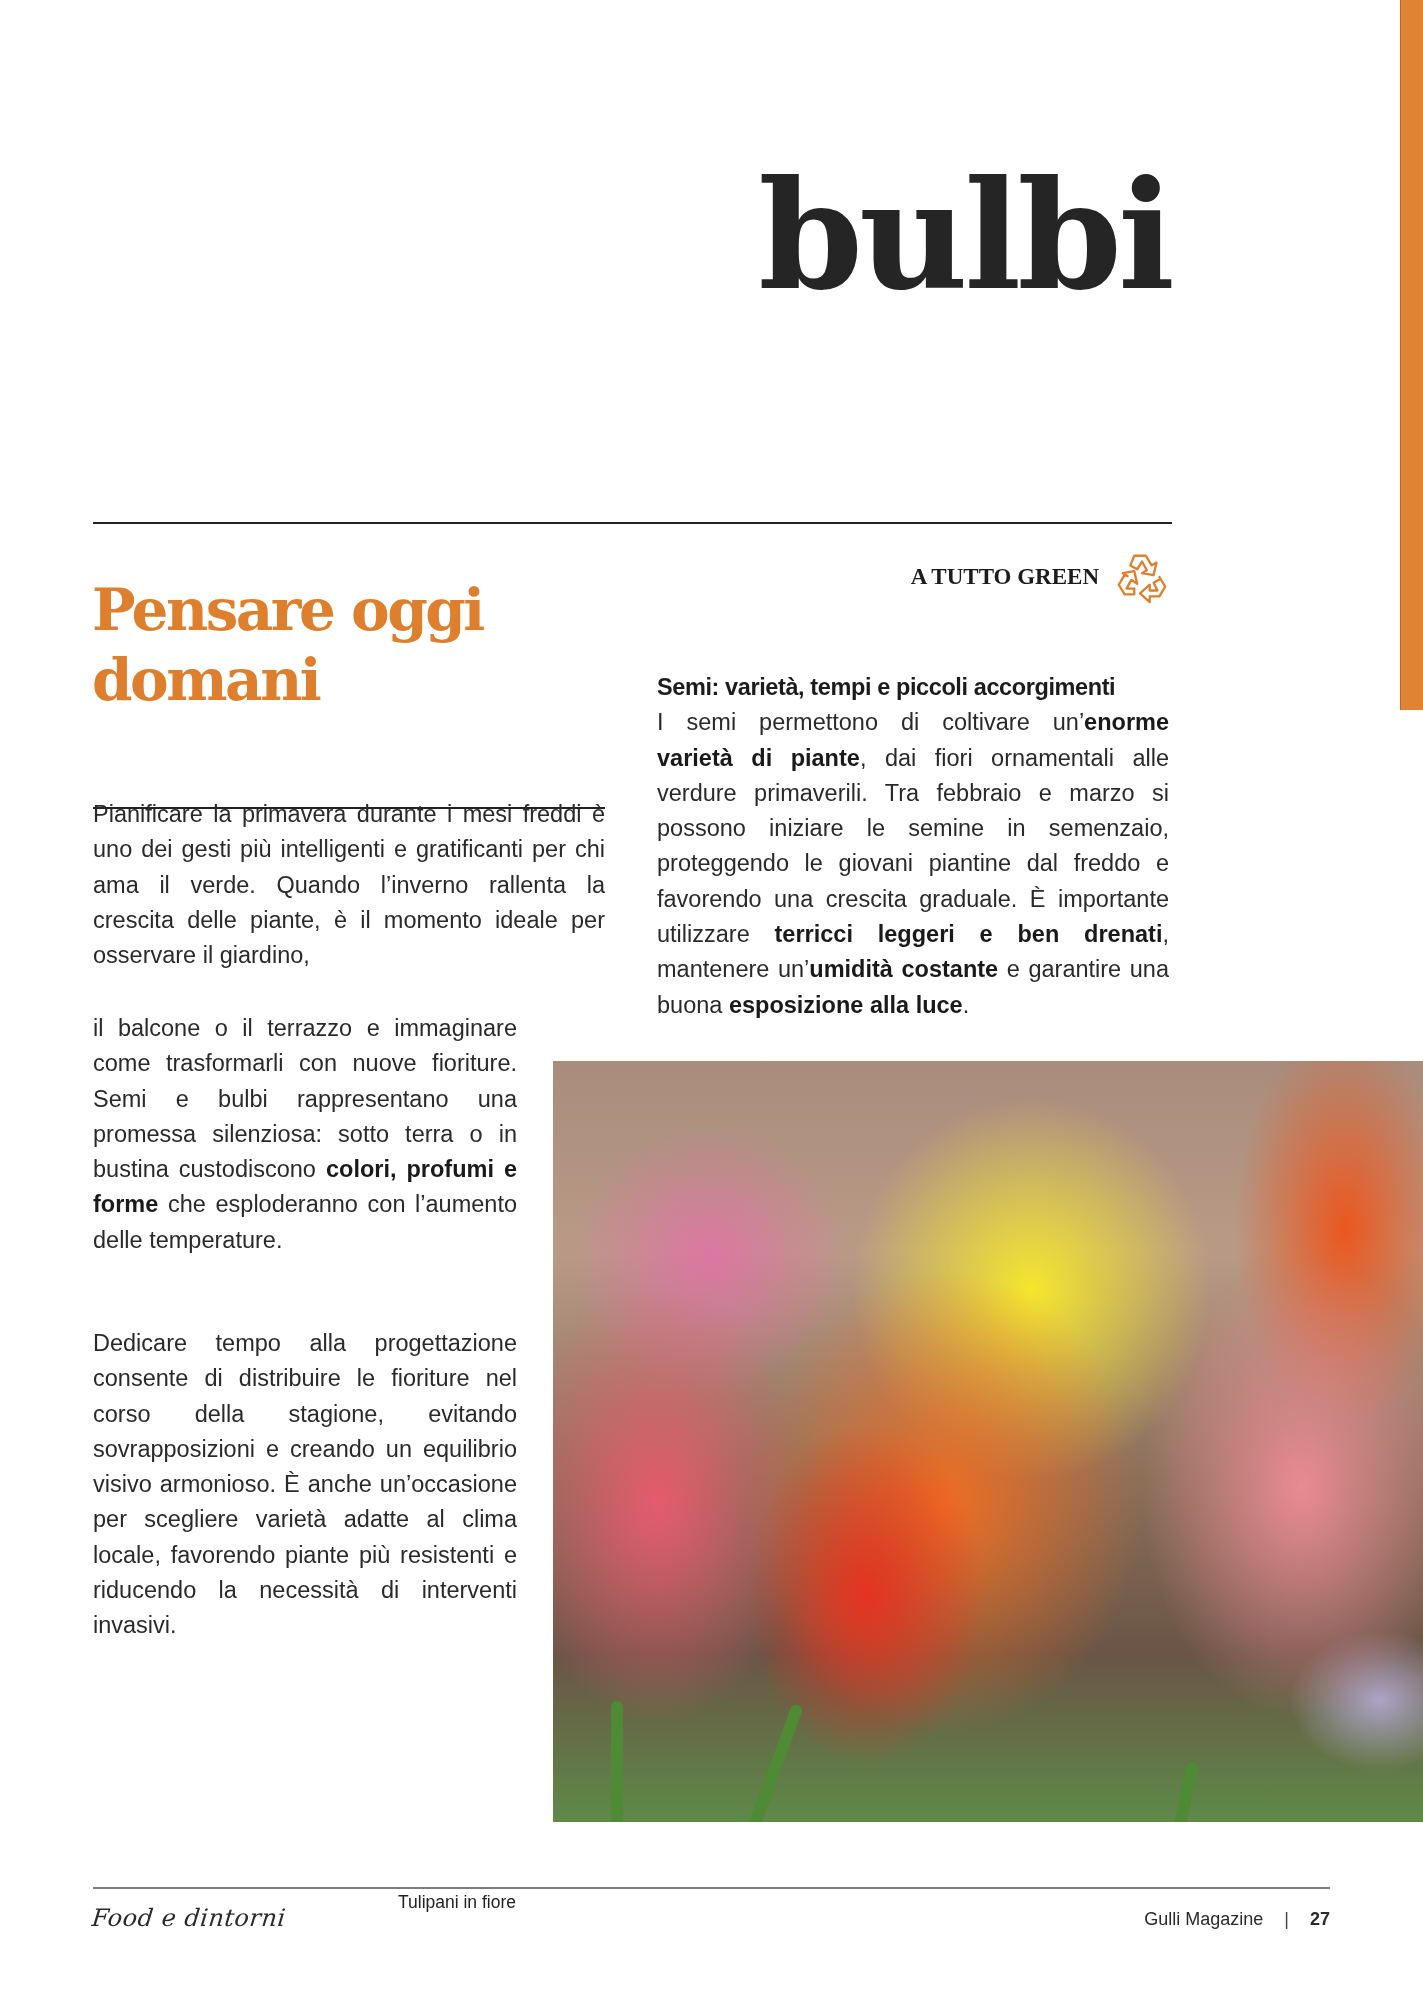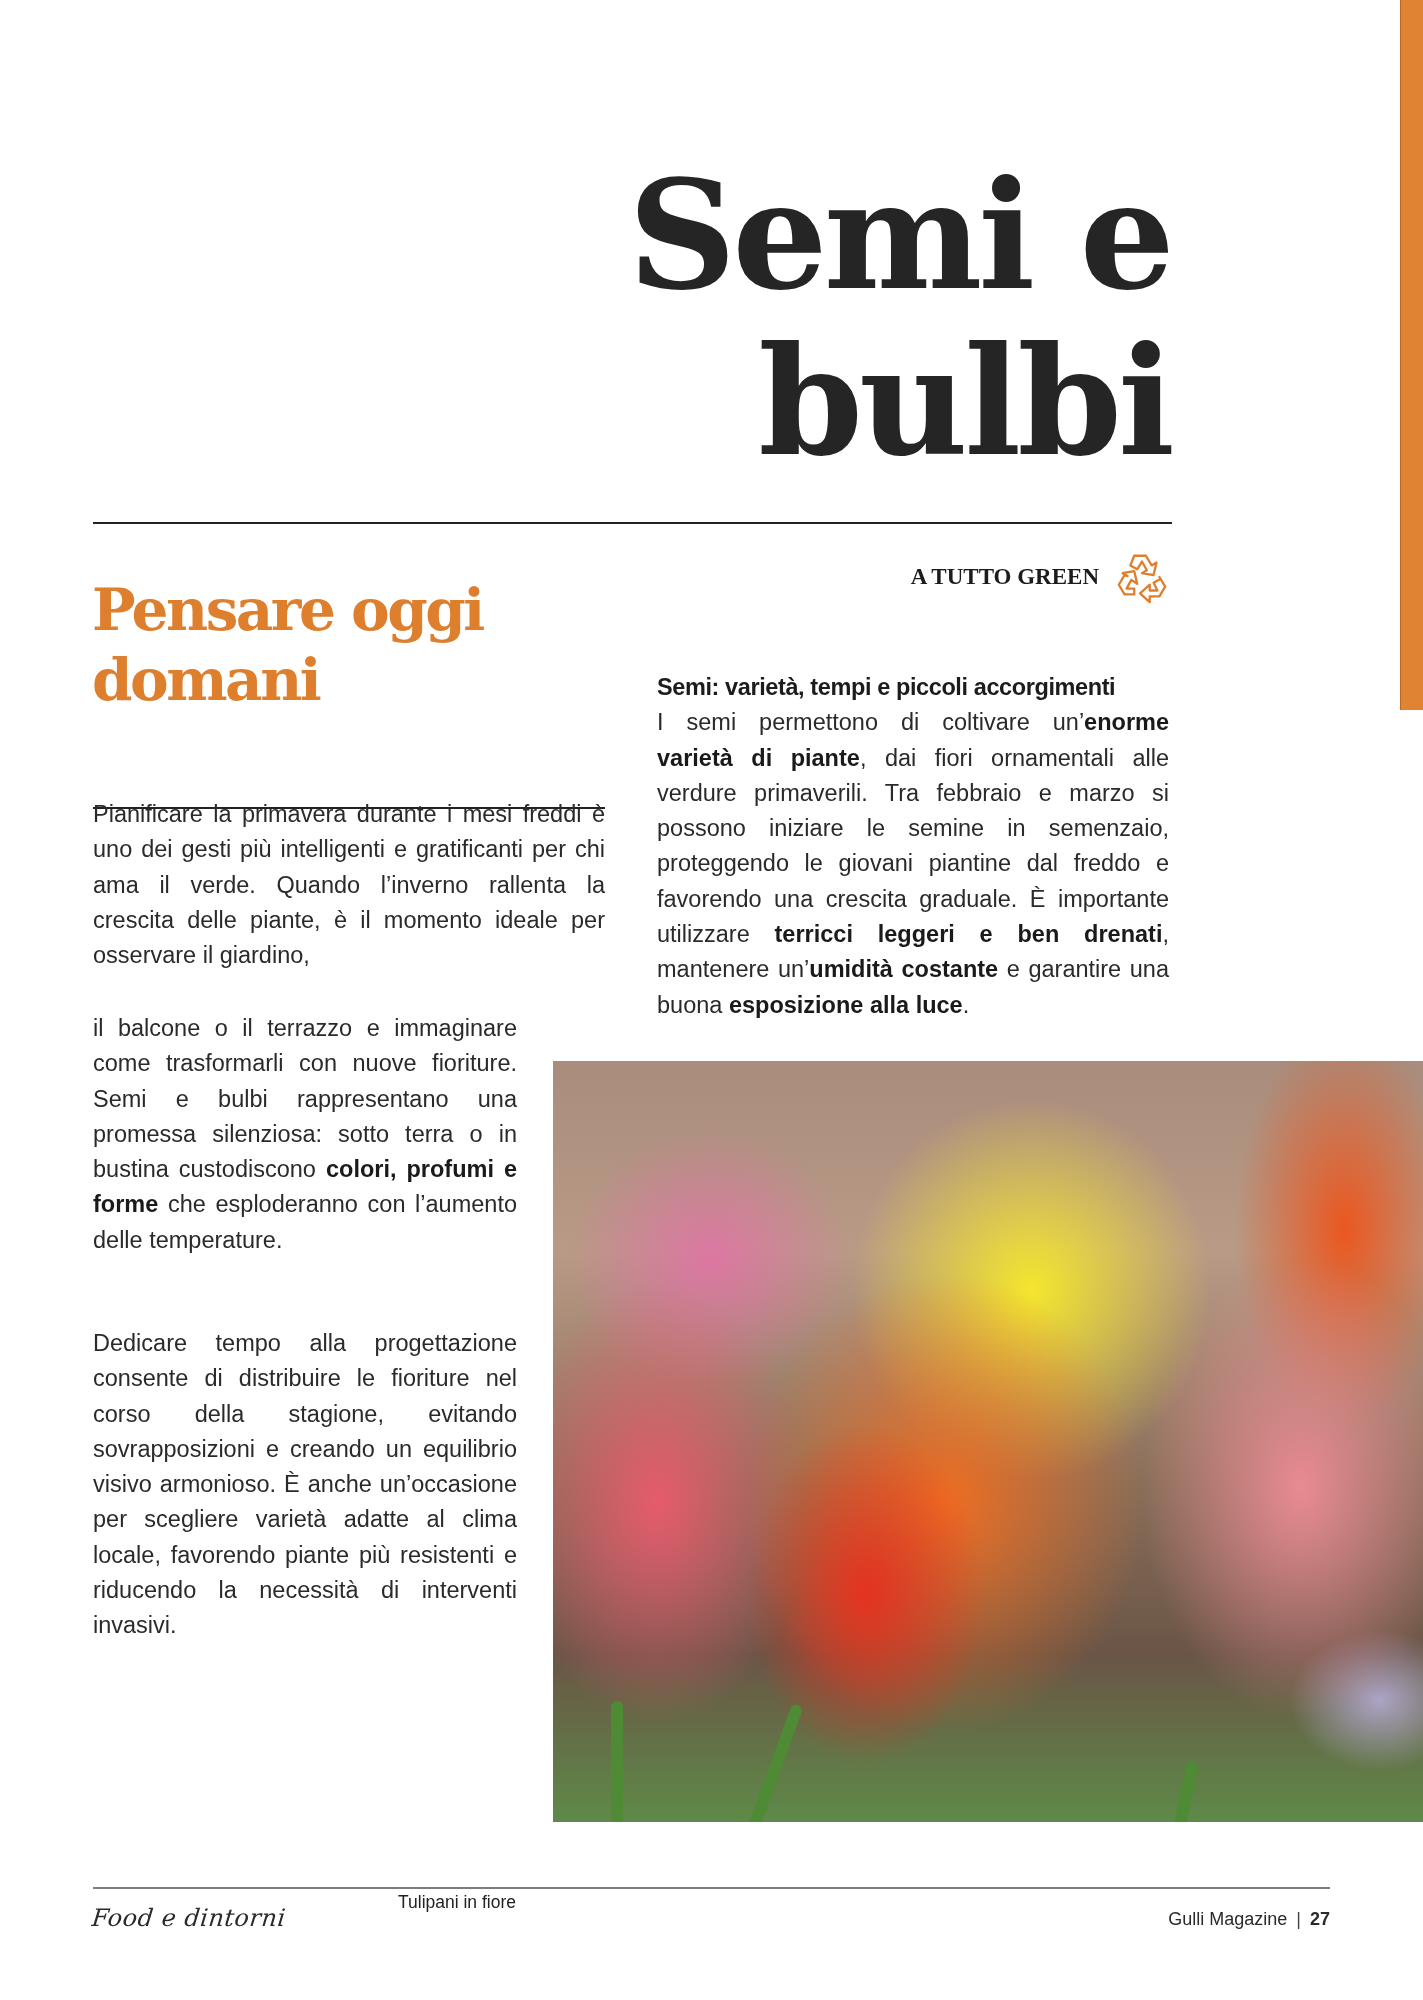--- a/index.html
+++ b/index.html
@@ -56,31 +56,30 @@
       radial-gradient(ellipse 90px 70px at 95% 84%, rgba(190,180,230,0.8), rgba(190,180,230,0) 100%),
       linear-gradient(180deg, #a98c7c 0%, #b99a86 25%, #8a6f5a 55%, #6a5546 78%, #5e8a48 100%);
   }
   .photo .stem { position: absolute; width: 12px; background: #4f8a35; border-radius: 6px; }
 
   .caption { position: absolute; right: 907px; top: 1892px; font-size: 17.5px; color: #222; font-family: "Liberation Sans", sans-serif; }
 
   .rule-bottom { position: absolute; left: 93px; top: 1887px; width: 1237px; height: 2px; background: #7d7d7d; }
 
   .footer-left { position: absolute; left: 92px; top: 1904px; font-family: "DejaVu Serif", serif; font-style: italic; font-size: 24px; color: #2a2a2a; letter-spacing: 0.5px; font-weight: normal; transform: skewX(-6deg); }
-  .footer-right { position: absolute; right: 93px; top: 1909px; font-size: 18px; color: #2a2a2a; display: flex; gap: 9px; align-items: flex-start; }
+  .footer-right { position: absolute; right: 93px; top: 1909px; font-size: 18px; color: #2a2a2a; display: flex; gap: 21px; align-items: flex-start; }
   .footer-right .sep { color: #444; }
   .footer-right .page { font-weight: bold; }
 </style>
 </head>
 <body>
 
 <div class="side-bar"></div>
 
 <h1 class="title">
-  <span>Semi e</span>
   <span>bulbi</span>
 </h1>
 
 <div class="rule-top"></div>
 
 <div class="section-tag">
   <span class="label">A TUTTO GREEN</span>
   <span class="icon">
     <svg viewBox="0 0 60 60" width="58" height="60" fill="none" stroke="#de7f2e" stroke-width="2.4" stroke-linejoin="round">
       <path d="M22 8 L34 8 L40 18 L45 15 L42 28 L30 26 L35 23 L30 14 L25 22 L18 18 Z"></path>

